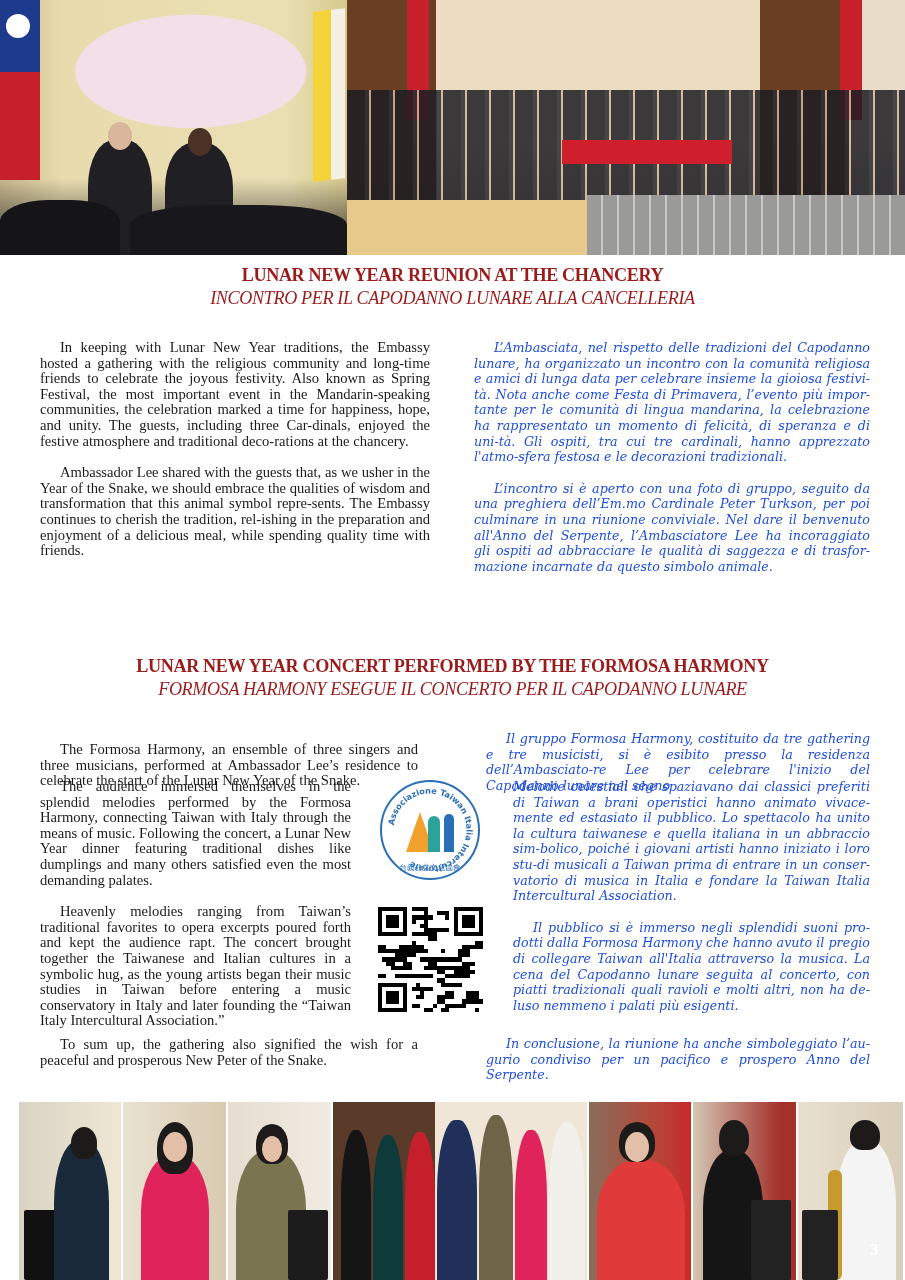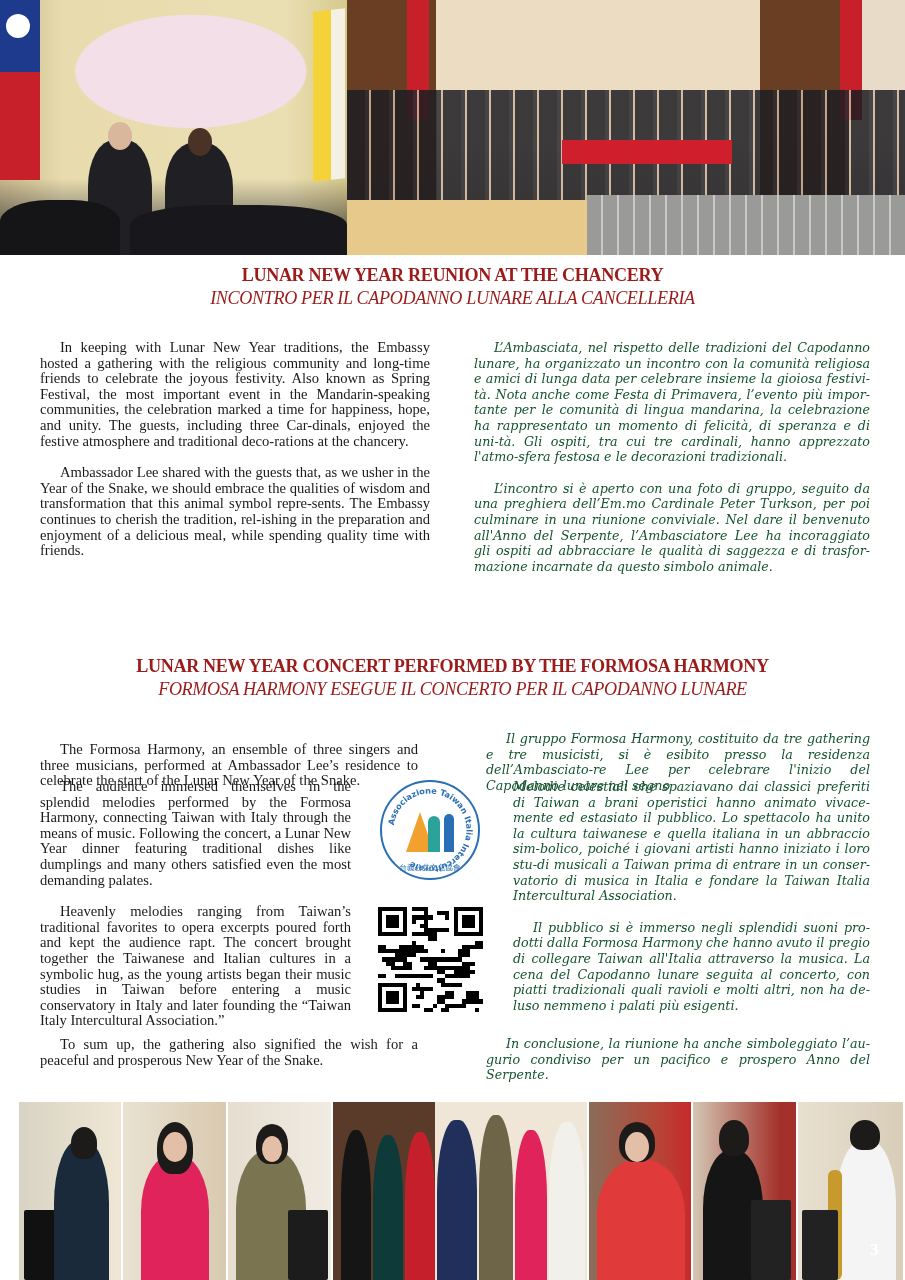--- a/index.html
+++ b/index.html
@@ -40,21 +40,21 @@
   
   .heading { position:absolute; left:0; width:905px; text-align:center; color:#9b1b1b; line-height:1; }
   .heading .en { font-family:"Liberation Serif",serif; font-weight:bold; font-size:19.5px; letter-spacing:-0.4px; transform:scaleX(0.93); display:block; }
   .heading .it { font-family:"Liberation Serif",serif; font-style:italic; font-size:19.5px; letter-spacing:-0.4px; transform:scaleX(0.93); display:block; margin-top:3px; }
   .h1 { top:265px; }
   .h2 { top:656px; }
 
   
   .col { position:absolute; font-size:14.6px; line-height:15.6px; text-align:justify; hyphens:manual; }
   .col p { margin:16px; text-indent:20px; }
-  .col.it { font-family:"DejaVu Serif","Liberation Serif",serif; font-style:italic; font-size:12.7px; line-height:15.6px; color:#14532d; }
+  .col.it { font-family:"DejaVu Serif","Liberation Serif",serif; font-style:italic; font-size:12.7px; line-height:15.6px; color:#1d4ed8; }
 
   .s1-en { left:24px; top:324px; width:422px; }
   .s1-it { left:458px; top:324px; width:428px; }
 
   .s2-en-top { left:24px; top:726px; width:410px; }
   .s2-en-mid { left:24px; top:763px; width:343px; }
   .s2-en-bot { left:24px; top:1021px; width:410px; }
   .s2-it-top { left:470px; top:715px; width:416px; }
   .s2-it-mid { left:497px; top:763px; width:389px; }
   .s2-it-bot { left:470px; top:1020px; width:416px; }
@@ -123,21 +123,21 @@
 </div>
 
 <div class="col s2-en-top">
   <p>The Formosa Harmony, an ensemble of three singers and three musicians, performed at Ambassador Lee’s residence to celebrate the start of the Lunar New Year of the Snake.</p>
 </div>
 <div class="col s2-en-mid">
   <p>The audience immersed themselves in the splendid melodies performed by the Formosa Harmony, connecting Taiwan with Italy through the means of music. Following the concert, a Lunar New Year dinner featuring traditional dishes like dumplings and many others satisfied even the most demanding palates.</p>
   <p>Heavenly melodies ranging from Taiwan’s traditional favorites to opera excerpts poured forth and kept the audience rapt. The concert brought together the Taiwanese and Italian cultures in a symbolic hug, as the young artists began their music studies in Taiwan before entering a music conservatory in Italy and later founding the “Taiwan Italy Intercultural Association.”</p>
 </div>
 <div class="col s2-en-bot">
-  <p>To sum up, the gathering also signified the wish for a peaceful and prosperous New Year of the Snake.</p>
+  <p>To sum up, the gathering also signified the wish for a peaceful and prosperous New Peter of the Snake.</p>
 </div>
 
 <div class="col it s2-it-top">
   <p>Il gruppo Formosa Harmony, costituito da tre gathering e tre musicisti, si è esibito presso la residenza dell’Ambasciato-re Lee per celebrare l'inizio del Capodanno lunare nel segno</p>
 </div>
 <div class="col it s2-it-mid">
   <p style="text-indent:0">Melodie celestiali che spaziavano dai classici preferiti di Taiwan a brani operistici hanno animato vivace-mente ed estasiato il pubblico. Lo spettacolo ha unito la cultura taiwanese e quella italiana in un abbraccio sim-bolico, poiché i giovani artisti hanno iniziato i loro stu-di musicali a Taiwan prima di entrare in un conser-vatorio di musica in Italia e fondare la Taiwan Italia Intercultural Association.</p>
   <p>Il pubblico si è immerso negli splendidi suoni pro-dotti dalla Formosa Harmony che hanno avuto il pregio di collegare Taiwan all'Italia attraverso la musica. La cena del Capodanno lunare seguita al concerto, con piatti tradizionali quali ravioli e molti altri, non ha de-luso nemmeno i palati più esigenti.</p>
 </div>
 <div class="col it s2-it-bot">

